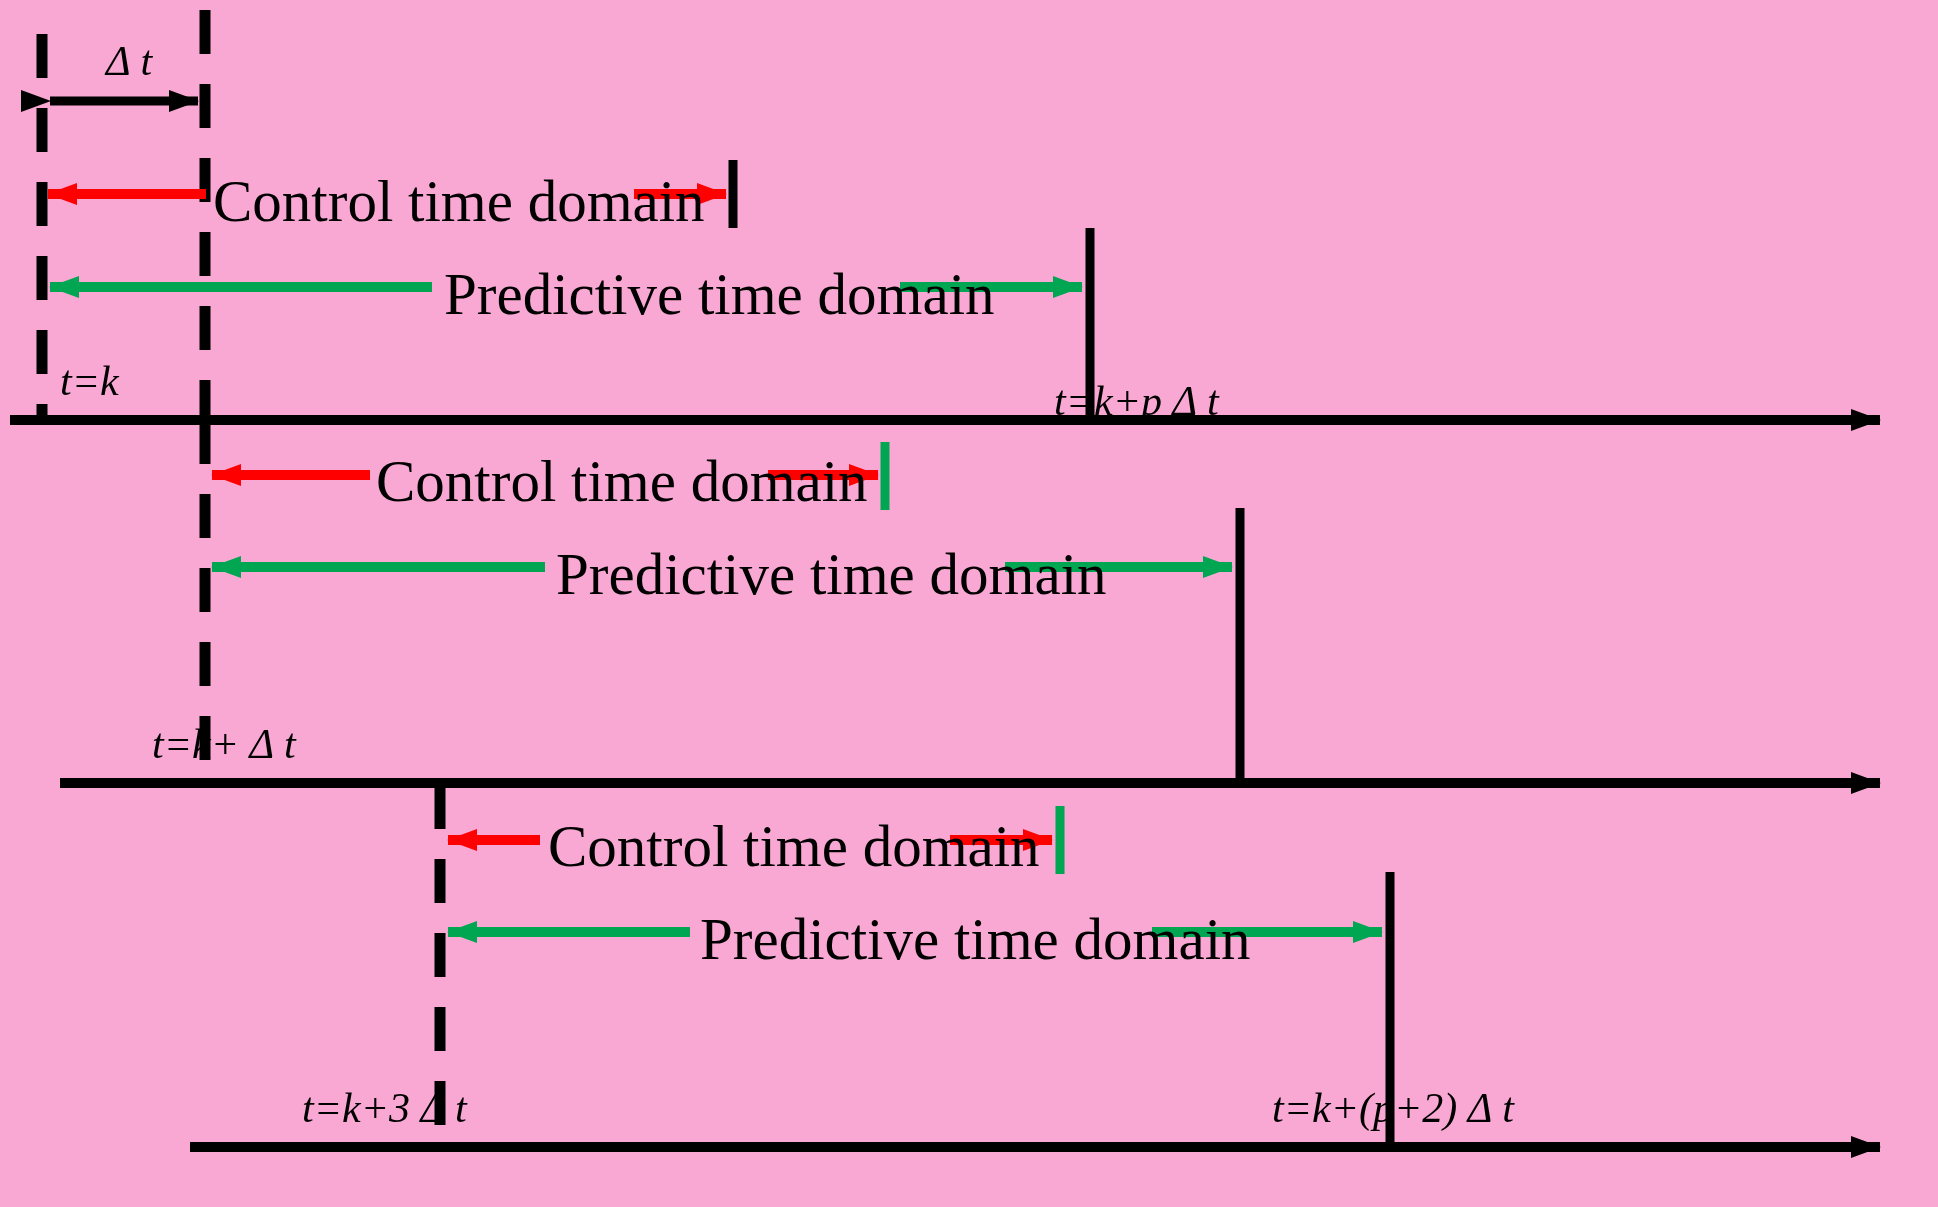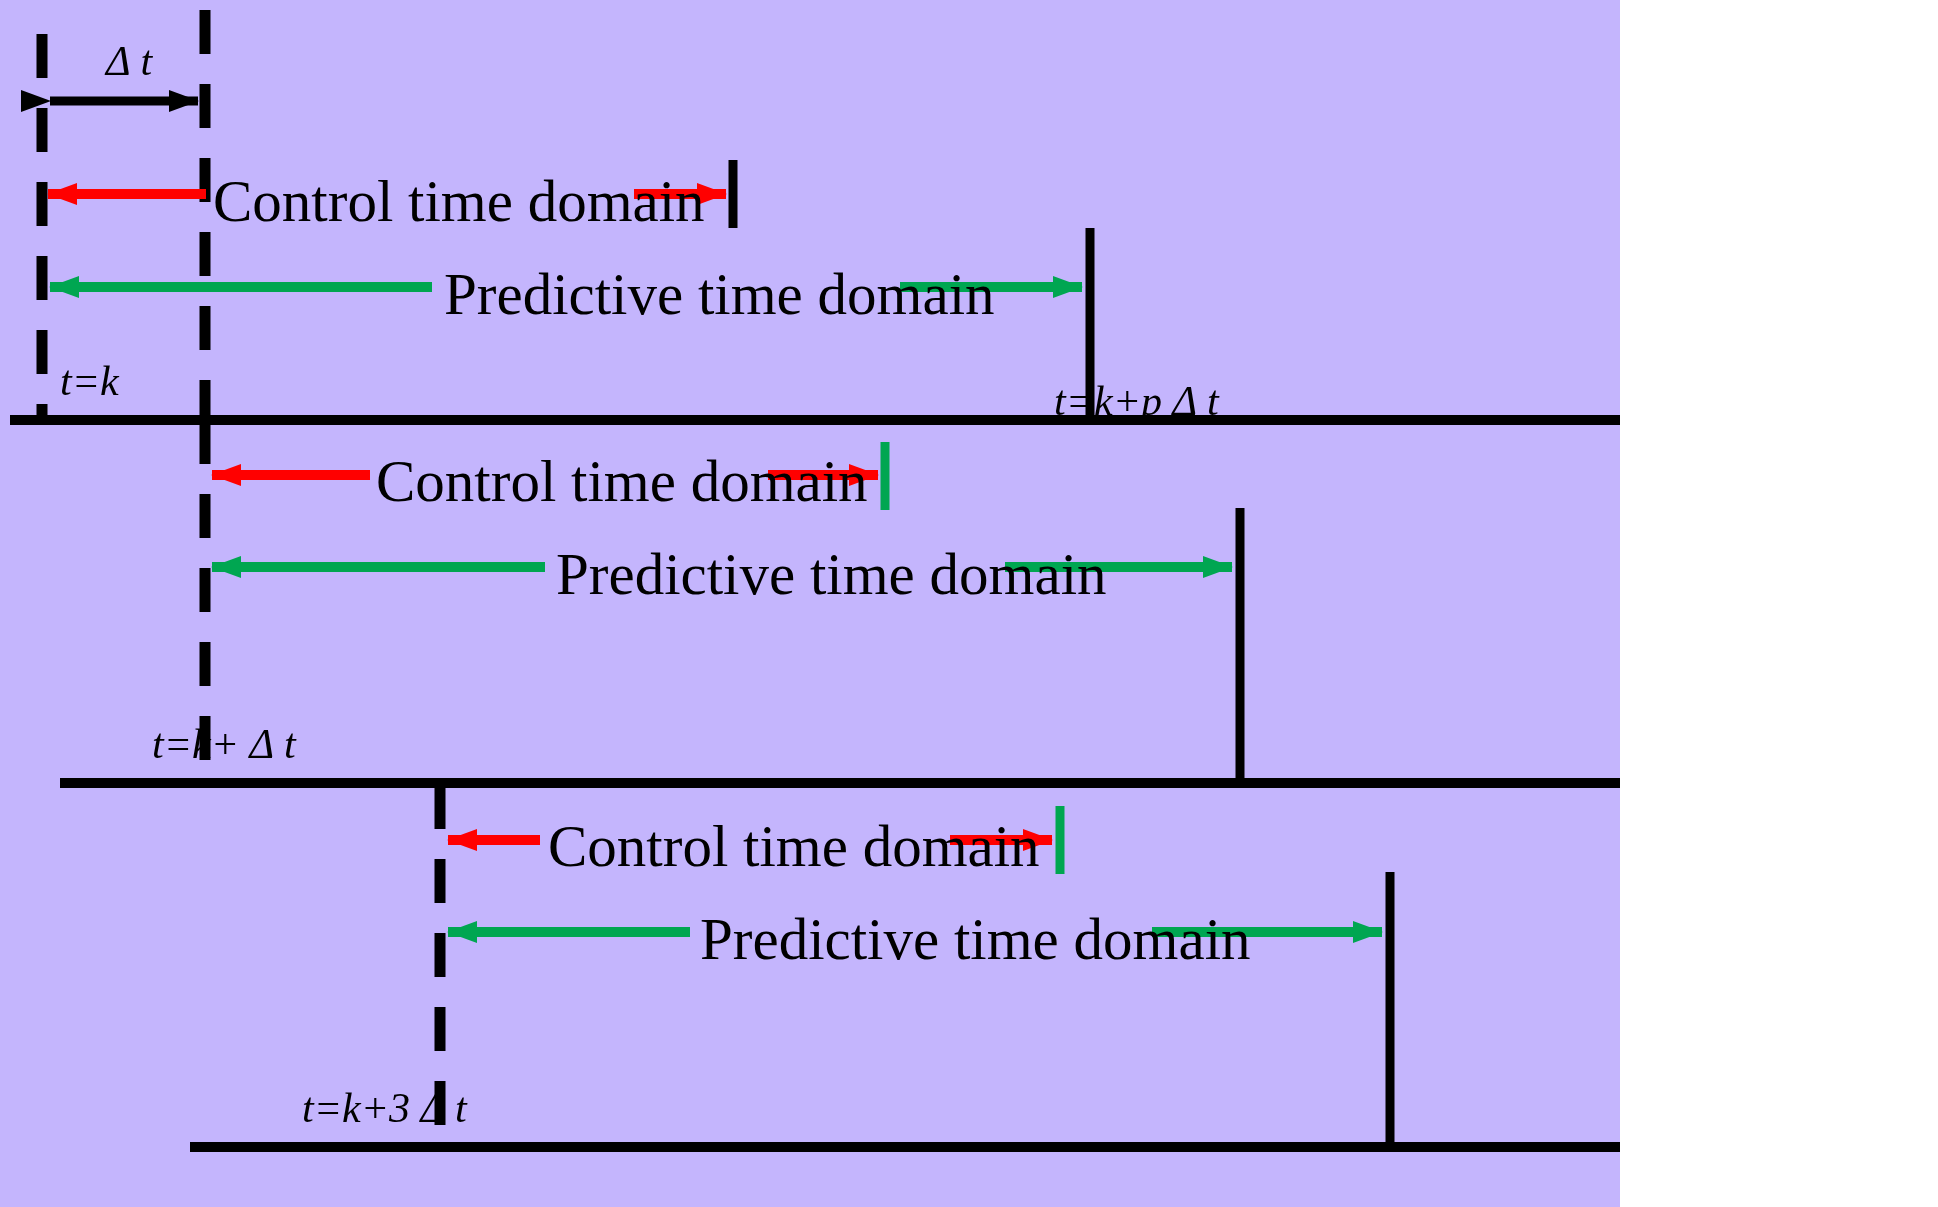--- a/index.html
+++ b/index.html
@@ -2,23 +2,23 @@
 <html><head>
 <meta charset="utf-8">
 <style>
   html, body {
     margin: 0;
     padding: 0;
     background: #ffffff;
   }
   #stage {
     position: relative;
-    width: 1620px;
+    width: 1938px;
     height: 1207px;
-    background: #c4b5fd;
+    background: #f9a8d4;
     overflow: hidden;
     font-family: "Liberation Serif", "DejaVu Serif", serif;
   }
   svg#diagram {
     position: absolute;
     left: 0;
     top: 0;
     width: 1938px;
     height: 1207px;
   }
@@ -168,14 +168,15 @@
   <div class="lbl axis-label" style="left:30px; top:360px;">t=k</div>
   <div class="lbl axis-label" style="left:1024px; top:380px;">t=k+p Δ t</div>
 
   <div class="lbl domain-label" style="left:376px; top:452px;">Control time domain</div>
   <div class="lbl domain-label" style="left:556px; top:545px;">Predictive time domain</div>
   <div class="lbl axis-label" style="left:122px; top:723px;">t=k+ Δ t</div>
 
   <div class="lbl domain-label" style="left:548px; top:817px;">Control time domain</div>
   <div class="lbl domain-label" style="left:700px; top:910px;">Predictive time domain</div>
   <div class="lbl axis-label" style="left:272px; top:1087px;">t=k+3 Δ t</div>
+  <div class="lbl axis-label" style="left:1242px; top:1087px;">t=k+(p+2) Δ t</div>
 
 </div>
 
 </body></html>

